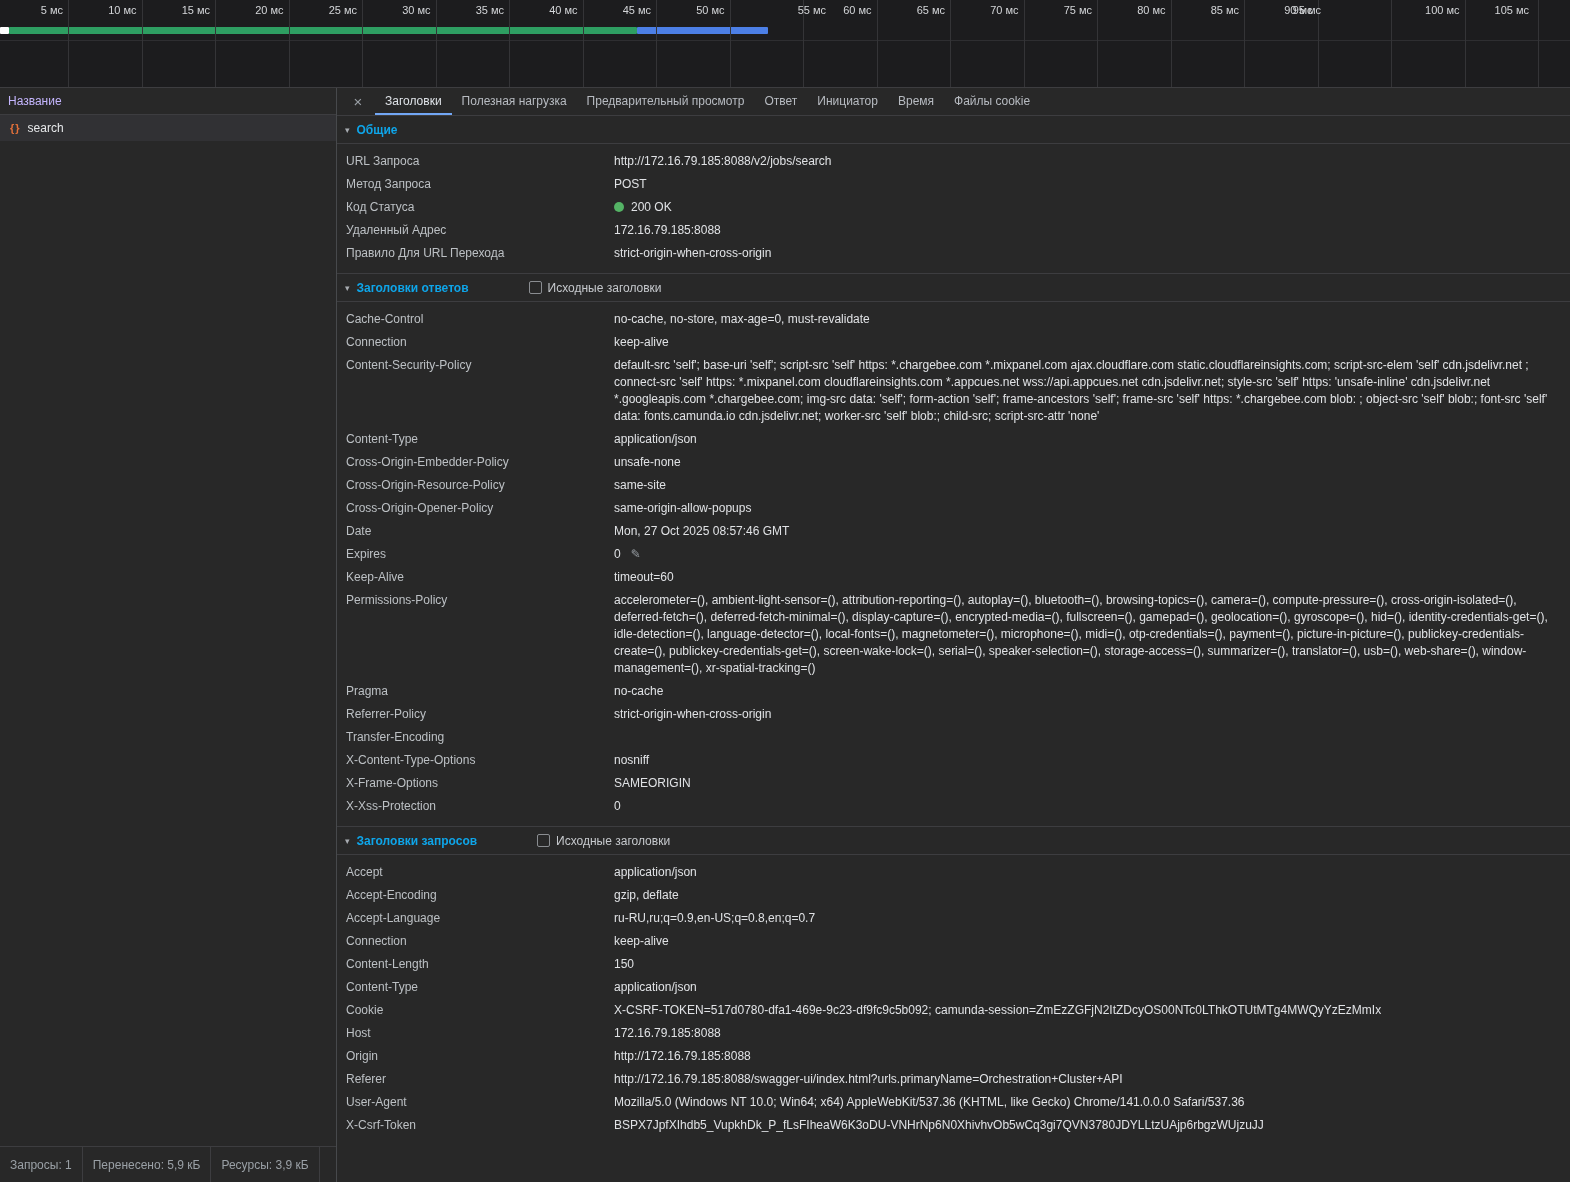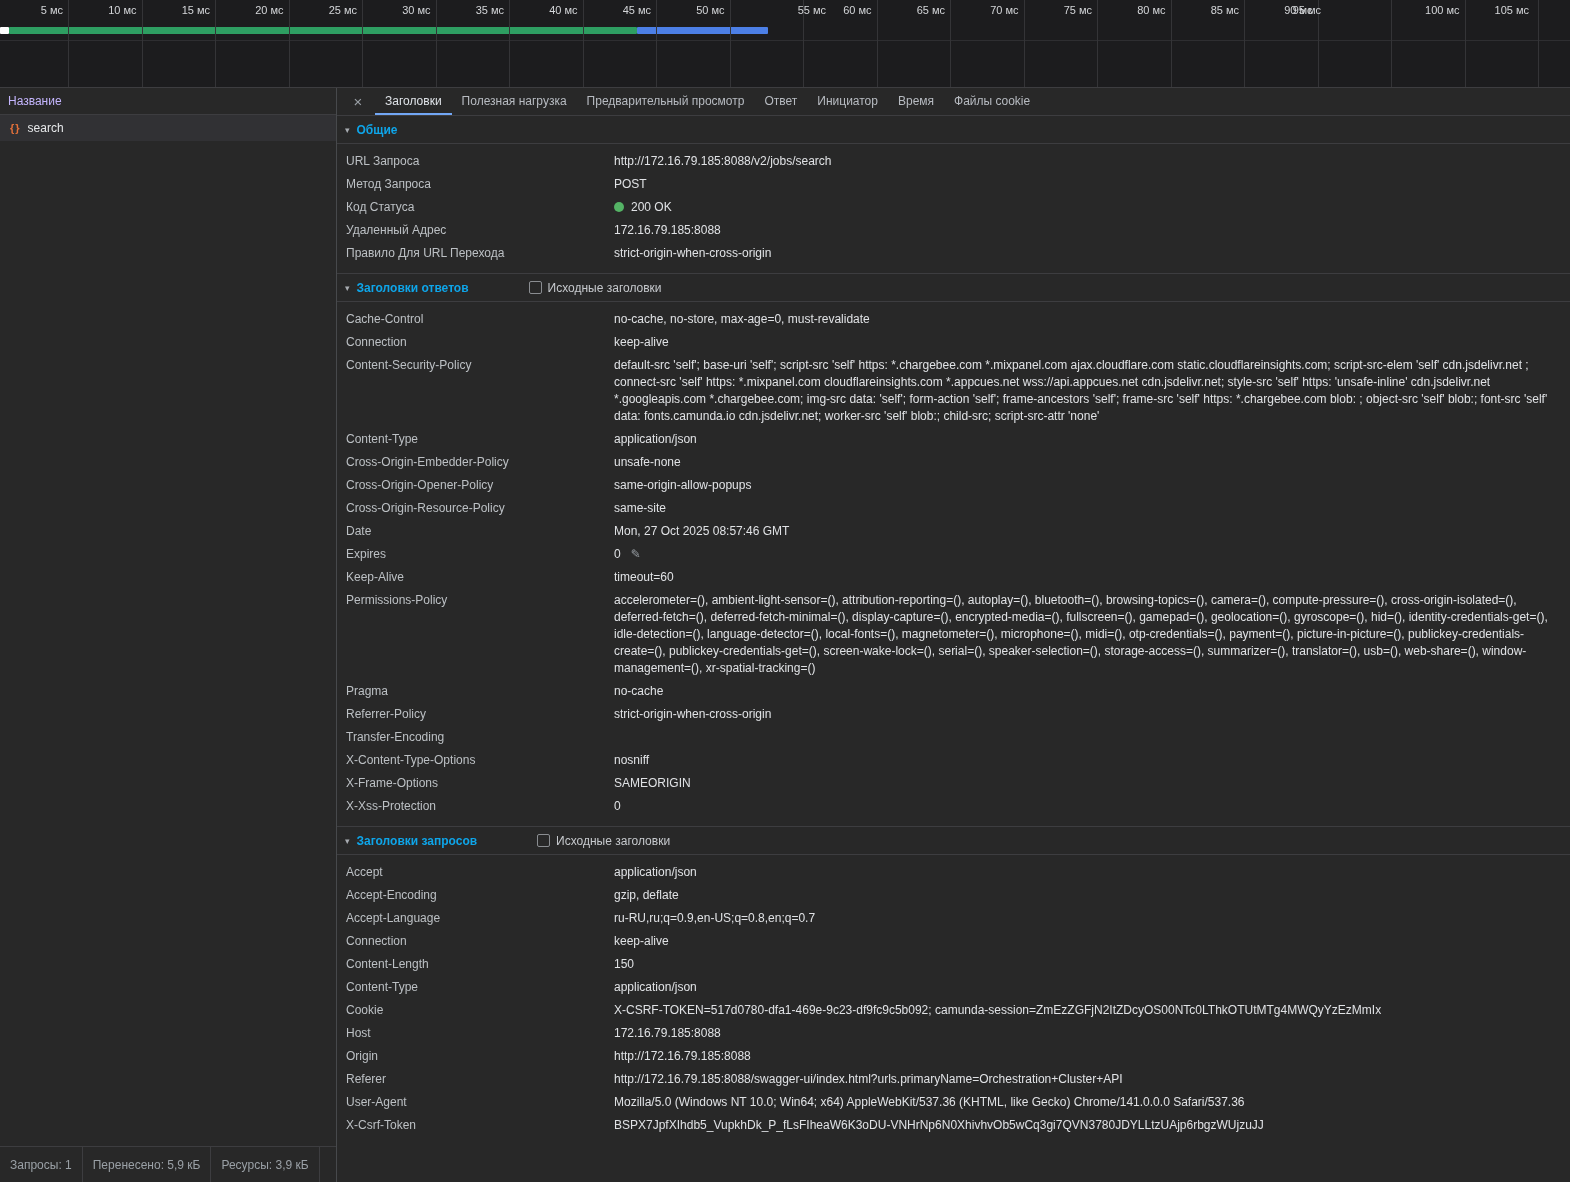--- a/index.html
+++ b/index.html
@@ -194,26 +194,26 @@
             </div>
             <div class="kv-row">
               <div class="kv-key">Content-Type</div>
               <div class="kv-val">application/json</div>
             </div>
             <div class="kv-row">
               <div class="kv-key">Cross-Origin-Embedder-Policy</div>
               <div class="kv-val">unsafe-none</div>
             </div>
             <div class="kv-row">
+              <div class="kv-key">Cross-Origin-Resource-Policy</div>
+              <div class="kv-val">same-site</div>
+            </div>
+            <div class="kv-row">
               <div class="kv-key">Cross-Origin-Opener-Policy</div>
               <div class="kv-val">same-origin-allow-popups</div>
-            </div>
-            <div class="kv-row">
-              <div class="kv-key">Cross-Origin-Resource-Policy</div>
-              <div class="kv-val">same-site</div>
             </div>
             <div class="kv-row">
               <div class="kv-key">Date</div>
               <div class="kv-val">Mon, 27 Oct 2025 08:57:46 GMT</div>
             </div>
             <div class="kv-row">
               <div class="kv-key">Expires</div>
               <div class="kv-val">0<span class="pencil">✎</span></div>
             </div>
             <div class="kv-row">

